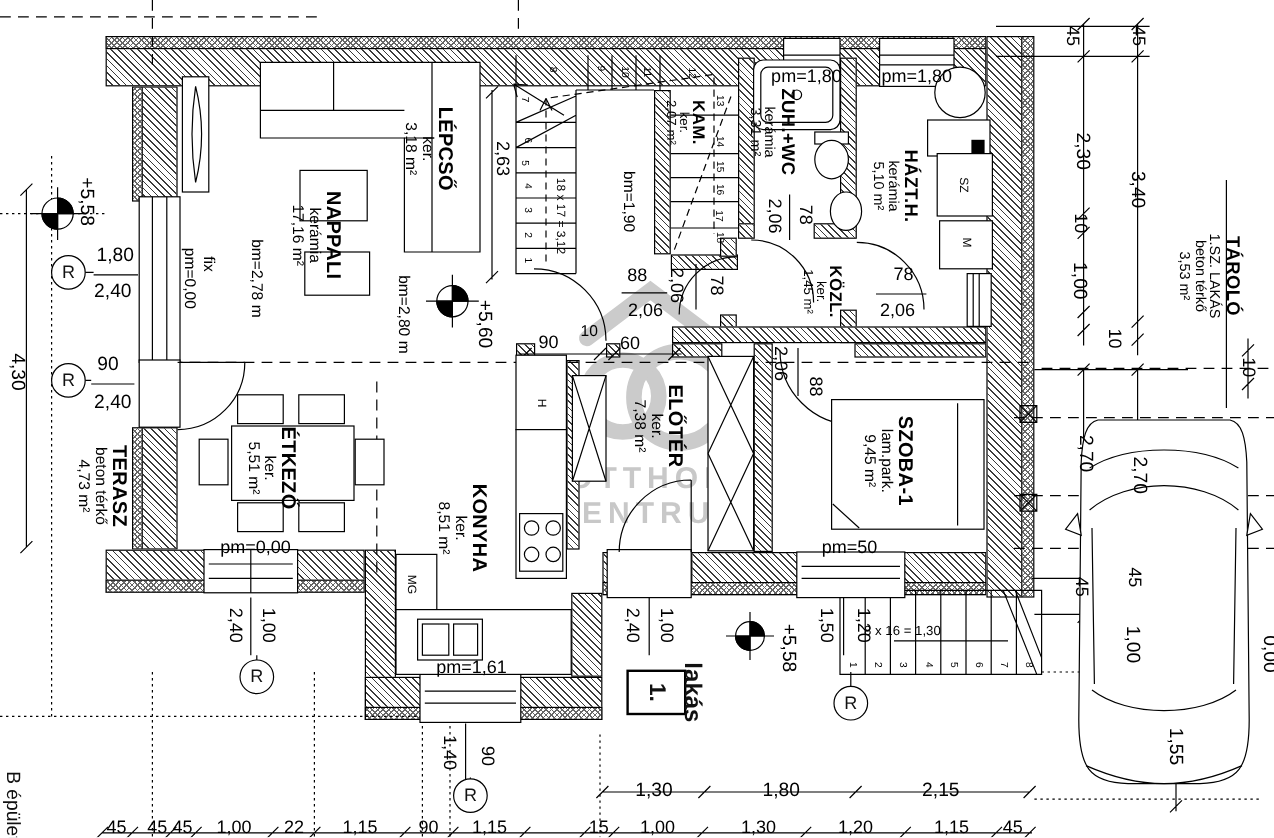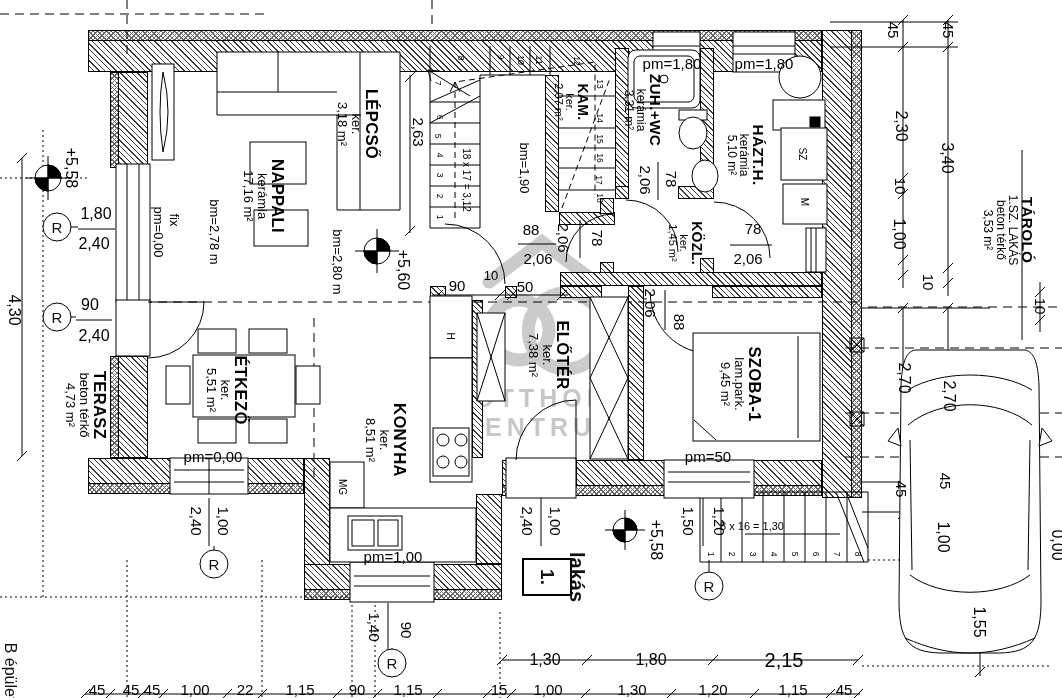--- a/index.html
+++ b/index.html
@@ -232,38 +232,38 @@
       <div class="lbl dim-label" style="left: 597px; top: 238px; font-size: 15px; transform: translate(-50%, -50%) rotate(90deg);">78</div>
       <div class="lbl dim-label" style="left: 563px; top: 238px; font-size: 15px; transform: translate(-50%, -50%) rotate(90deg);">2,06</div>
       <div class="lbl dim-label" style="left: 671px; top: 179px; font-size: 15px; transform: translate(-50%, -50%) rotate(90deg);">78</div>
       <div class="lbl dim-label" style="left: 645px; top: 180px; font-size: 15px; transform: translate(-50%, -50%) rotate(90deg);">2,06</div>
       <div class="lbl dim-label" style="left: 672px; top: 64px; font-size: 15px; transform: translate(-50%, -50%) rotate(0deg);">pm=1,80</div>
       <div class="lbl dim-label" style="left: 764px; top: 64px; font-size: 15px; transform: translate(-50%, -50%) rotate(0deg);">pm=1,80</div>
       <div class="lbl dim-label" style="left: 753px; top: 229px; font-size: 15px; transform: translate(-50%, -50%) rotate(0deg);">78</div>
       <div class="lbl dim-label" style="left: 748px; top: 259px; font-size: 15px; transform: translate(-50%, -50%) rotate(0deg);">2,06</div>
       <div class="lbl dim-label" style="left: 457px; top: 286px; font-size: 15px; transform: translate(-50%, -50%) rotate(0deg);">90</div>
       <div class="lbl dim-label" style="left: 491px; top: 276px; font-size: 13px; transform: translate(-50%, -50%) rotate(0deg);">10</div>
-      <div class="lbl dim-label" style="left: 525px; top: 287px; font-size: 15px; transform: translate(-50%, -50%) rotate(0deg);">50</div>
+      <div class="lbl dim-label" style="left: 525px; top: 287px; font-size: 15px; transform: translate(-50%, -50%) rotate(0deg);">60</div>
       <div class="lbl dim-label" style="left: 650px; top: 303px; font-size: 15px; transform: translate(-50%, -50%) rotate(90deg);">2,06</div>
       <div class="lbl dim-label" style="left: 679px; top: 322px; font-size: 15px; transform: translate(-50%, -50%) rotate(90deg);">88</div>
       <div class="lbl dim-label" style="left: 708px; top: 457px; font-size: 15px; transform: translate(-50%, -50%) rotate(0deg);">pm=50</div>
       <div class="lbl dim-label" style="left: 213px; top: 457px; font-size: 15px; transform: translate(-50%, -50%) rotate(0deg);">pm=0,00</div>
-      <div class="lbl dim-label" style="left: 393px; top: 557px; font-size: 15px; transform: translate(-50%, -50%) rotate(0deg);">pm=1,00</div>
+      <div class="lbl dim-label" style="left: 393px; top: 557px; font-size: 15px; transform: translate(-50%, -50%) rotate(0deg);">pm=1,61</div>
       <div class="lbl dim-label" style="left: 223px; top: 521px; font-size: 15px; transform: translate(-50%, -50%) rotate(90deg);">1,00</div>
       <div class="lbl dim-label" style="left: 196px; top: 521px; font-size: 15px; transform: translate(-50%, -50%) rotate(90deg);">2,40</div>
       <div class="lbl dim-label" style="left: 374px; top: 627px; font-size: 15px; transform: translate(-50%, -50%) rotate(90deg);">1,40</div>
       <div class="lbl dim-label" style="left: 406px; top: 630px; font-size: 15px; transform: translate(-50%, -50%) rotate(90deg);">90</div>
       <div class="lbl dim-label" style="left: 555px; top: 521px; font-size: 15px; transform: translate(-50%, -50%) rotate(90deg);">1,00</div>
       <div class="lbl dim-label" style="left: 527px; top: 521px; font-size: 15px; transform: translate(-50%, -50%) rotate(90deg);">2,40</div>
       <div class="lbl dim-label" style="left: 688px; top: 521px; font-size: 15px; transform: translate(-50%, -50%) rotate(90deg);">1,50</div>
       <div class="lbl dim-label" style="left: 719px; top: 521px; font-size: 15px; transform: translate(-50%, -50%) rotate(90deg);">1,20</div>
       <div class="lbl dim-label" style="left: 656px; top: 540px; font-size: 16px; transform: translate(-50%, -50%) rotate(90deg);">+5,58</div>
       <div class="lbl dim-label" style="left: 545px; top: 660px; font-size: 16px; transform: translate(-50%, -50%) rotate(0deg);">1,30</div>
       <div class="lbl dim-label" style="left: 651px; top: 660px; font-size: 16px; transform: translate(-50%, -50%) rotate(0deg);">1,80</div>
-      <div class="lbl dim-label" style="left: 784px; top: 660px; font-size: 20px; transform: translate(-50%, -50%) rotate(0deg);">2,15</div>
+      <div class="lbl dim-label" style="left: 784px; top: 660px; font-size: 16px; transform: translate(-50%, -50%) rotate(0deg);">2,15</div>
       <div class="lbl dim-label" style="left: 97px; top: 690px; font-size: 15px; transform: translate(-50%, -50%) rotate(0deg);">45</div>
       <div class="lbl dim-label" style="left: 131px; top: 690px; font-size: 15px; transform: translate(-50%, -50%) rotate(0deg);">45</div>
       <div class="lbl dim-label" style="left: 152px; top: 690px; font-size: 15px; transform: translate(-50%, -50%) rotate(0deg);">45</div>
       <div class="lbl dim-label" style="left: 195px; top: 690px; font-size: 15px; transform: translate(-50%, -50%) rotate(0deg);">1,00</div>
       <div class="lbl dim-label" style="left: 245px; top: 690px; font-size: 15px; transform: translate(-50%, -50%) rotate(0deg);">22</div>
       <div class="lbl dim-label" style="left: 300px; top: 690px; font-size: 15px; transform: translate(-50%, -50%) rotate(0deg);">1,15</div>
       <div class="lbl dim-label" style="left: 357px; top: 690px; font-size: 15px; transform: translate(-50%, -50%) rotate(0deg);">90</div>
       <div class="lbl dim-label" style="left: 408px; top: 690px; font-size: 15px; transform: translate(-50%, -50%) rotate(0deg);">1,15</div>
       <div class="lbl dim-label" style="left: 499px; top: 690px; font-size: 15px; transform: translate(-50%, -50%) rotate(0deg);">15</div>
       <div class="lbl dim-label" style="left: 548px; top: 690px; font-size: 15px; transform: translate(-50%, -50%) rotate(0deg);">1,00</div>

